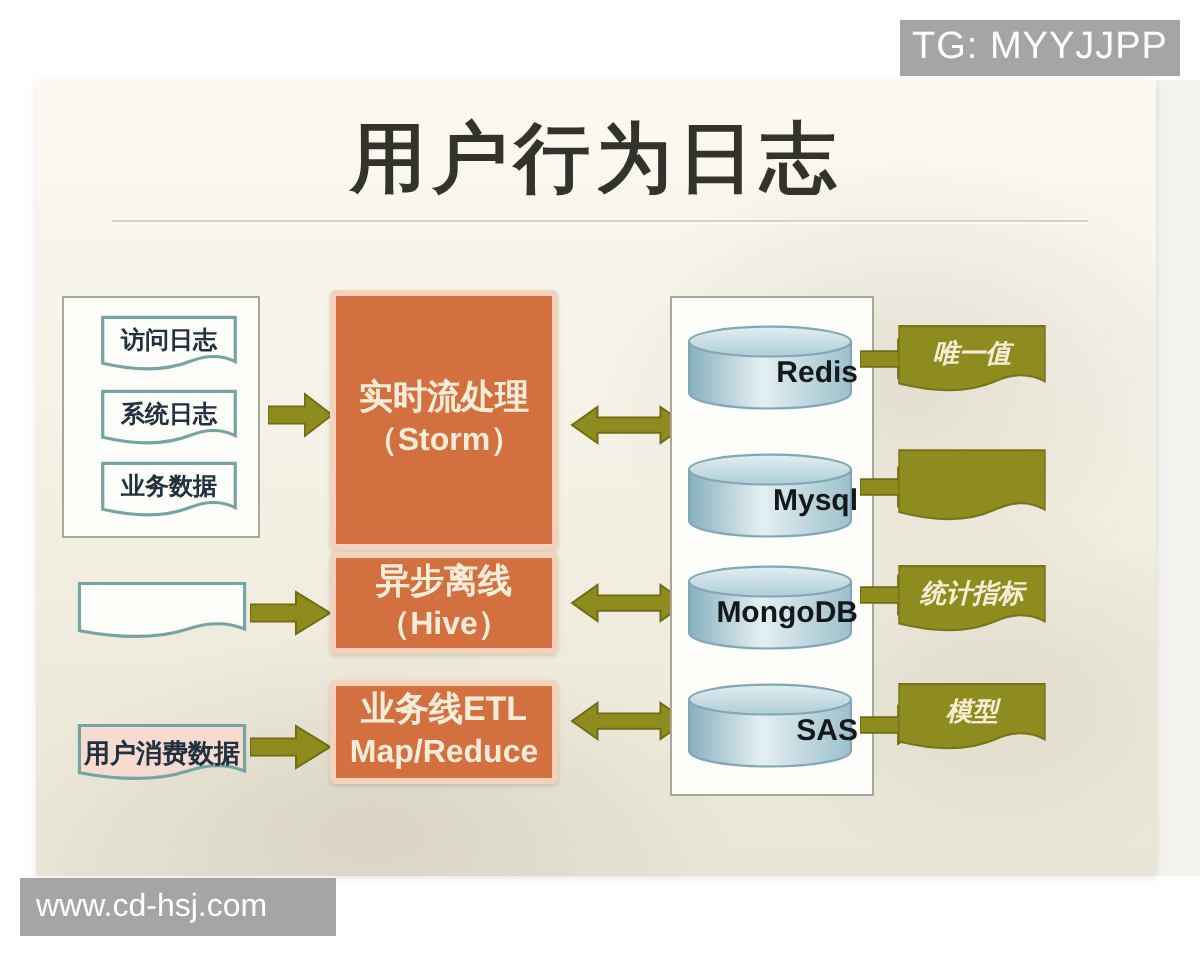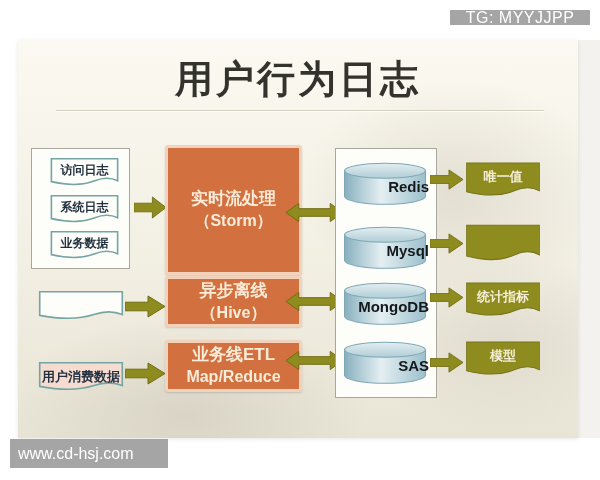--- a/index.html
+++ b/index.html
@@ -13,53 +13,53 @@
     position:absolute; left:18px; top:40px; width:560px; height:398px;
     background:
       radial-gradient(220px 160px at 78% 38%, rgba(184,178,162,0.30), rgba(184,178,162,0) 70%),
       radial-gradient(260px 140px at 30% 94%, rgba(184,178,162,0.35), rgba(184,178,162,0) 70%),
       radial-gradient(200px 130px at 86% 76%, rgba(184,178,162,0.25), rgba(184,178,162,0) 70%),
       linear-gradient(180deg, #fbf9f1 0%, #f2efe3 55%, #e9e5d6 100%);
     box-shadow:0 1px 4px rgba(0,0,0,0.10);
   }
 
   .badge { position:absolute; background:#a5a5a5; color:#ffffff; display:flex; align-items:center; }
-  .tg-badge { left:450px; top:10px; width:140px; height:15px; font-size:16px; justify-content:center; letter-spacing:0.5px; }
+  .tg-badge { left:450px; top:10px; width:140px; height:28px; font-size:19px; justify-content:center; letter-spacing:0.5px; }
   .site-badge { left:10px; top:439px; width:158px; height:29px; font-size:16px; padding-left:8px; }
 
   .title { position:absolute; top:14px; left:0; width:100%; text-align:center;
            font-size:38px; font-weight:bold; color:#34322d; letter-spacing:3px; }
   .divider { position:absolute; top:70px; left:38px; width:488px; height:2px;
              border-top:1px solid #d6d2c3; border-bottom:1px solid #fdfcf7; }
 
   .cbox { position:absolute; background:#fdfdf9; border:1px solid #a9a69b; }
   .src-box { left:13px; top:108px; width:99px; height:121px; }
   .cyl-box { left:317px; top:108px; width:102px; height:250px; }
 
   .doc { position:absolute; }
   .doc svg, .banner svg, .arr svg, .cyl svg { position:absolute; inset:0; width:100%; height:100%; display:block; }
   .doc-lbl { position:absolute; left:0; right:0; top:5px; text-align:center;
              font-family:"Liberation Serif", serif; font-weight:bold; font-size:12px; color:#22313f; }
   .doc-lbl.big { font-size:13px; top:7px; }
 
-  .obox { position:absolute; left:147px; width:137px; background:#d2713f;
+  .obox { position:absolute; left:147px; width:114px; background:#d2713f;
           border:3px solid #f2d2ba; border-radius:3px;
           display:flex; flex-direction:column; align-items:center; justify-content:center;
           color:#f9ecd9; font-weight:bold; text-align:center;
           box-shadow:0 1px 2px rgba(0,0,0,0.15); }
   .obox-l1 { font-size:17px; line-height:1.35; }
   .obox-l2 { font-size:16px; line-height:1.3; }
 
   .arr { position:absolute; }
 
   .cyl { position:absolute; left:323px; width:88px; height:44px; }
   .cyl-lbl { position:absolute; left:0; right:0; top:16px; text-align:right;
              font-size:15px; font-weight:600; color:#15181a; }
 
-  .banner { position:absolute; left:447px; width:76px; color:#f4eed6; font-weight:bold; }
+  .banner { position:absolute; left:430px; width:76px; color:#f4eed6; font-weight:bold;font-style:italic; }
   .banner-txt { position:absolute; left:0; right:0; top:0; bottom:8px;
                 display:flex; flex-direction:column; align-items:center; justify-content:center;
                 font-size:13px; line-height:1.25; text-align:center; }
 </style>
 </head>
 <body>
 
 
 
 <svg width="0" height="0" aria-hidden="true">

